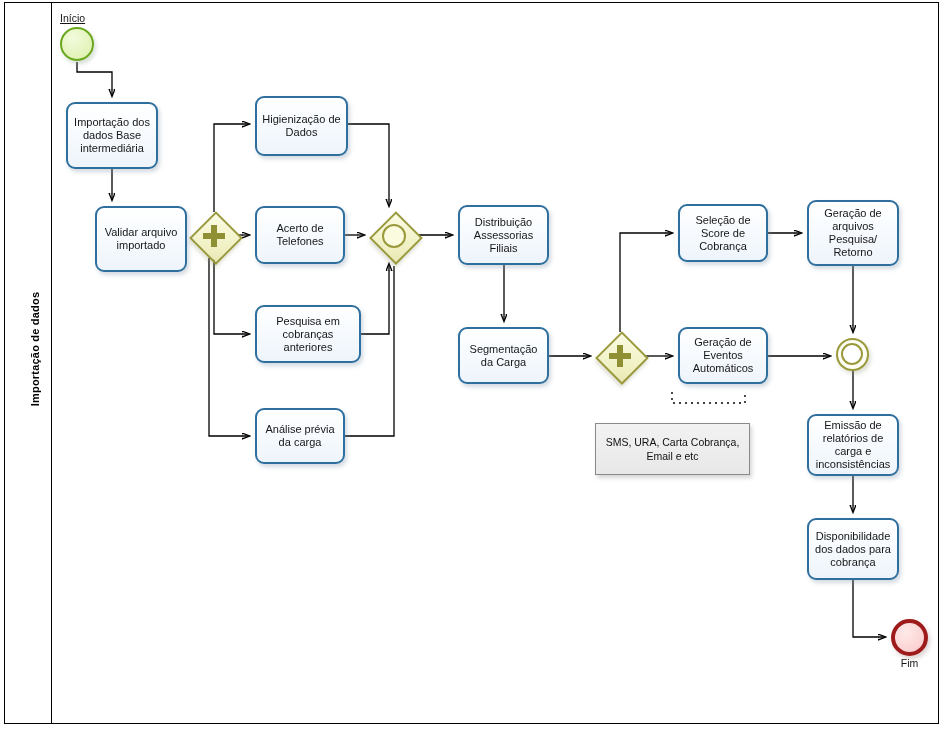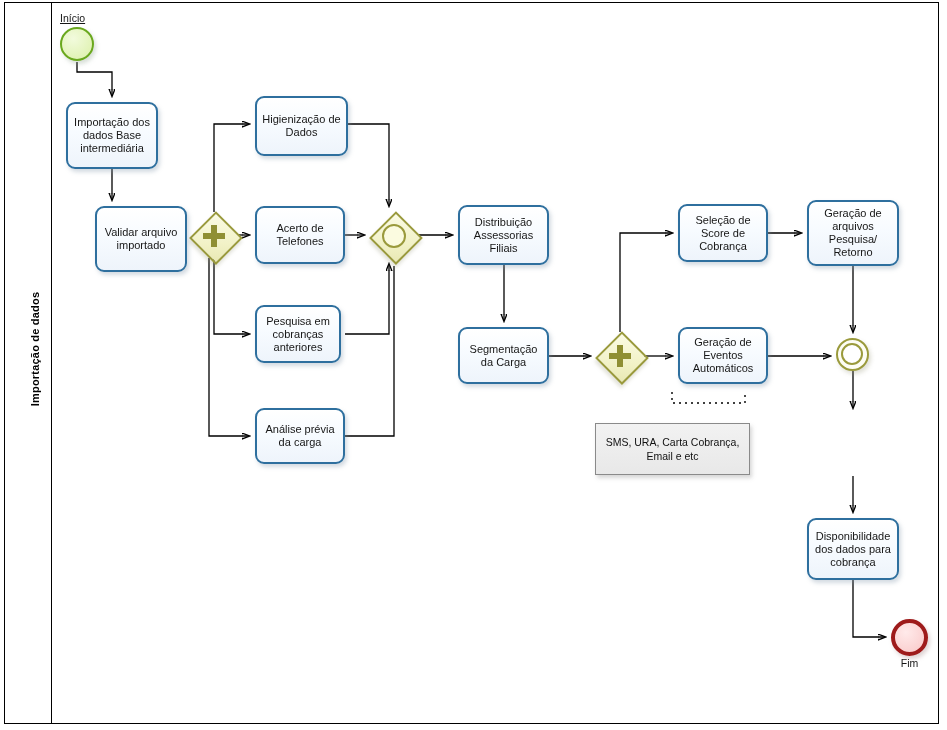--- a/index.html
+++ b/index.html
@@ -281,32 +281,33 @@
   </div>
 
   <div class="task" style="left:66px;top:102px;width:92px;height:67px;">Importação dos dados Base intermediária</div>
 
   <div class="task" style="left:66px;top:206px;width:92px;height:66px;margin-left:29px;">Validar arquivo importado</div>
 
   <div class="task" style="left:255px;top:96px;width:93px;height:60px;">Higienização de Dados</div>
 
   <div class="task" style="left:255px;top:206px;width:90px;height:58px;">Acerto de Telefones</div>
 
-  <div class="task" style="left:255px;top:305px;width:86px;height:58px;">Pesquisa em cobranças anteriores</div>
+  <div class="task" style="left:255px;top:305px;width:106px;height:58px;">Pesquisa em cobranças anteriores</div>
 
   <div class="task" style="left:255px;top:408px;width:90px;height:56px;">Análise prévia da carga</div>
 
   <div class="task" style="left:458px;top:205px;width:91px;height:60px;">Distribuição Assessorias Filiais</div>
 
   <div class="task" style="left:458px;top:327px;width:91px;height:57px;">Segmentação da Carga</div>
 
   <div class="task" style="left:678px;top:204px;width:90px;height:58px;">Seleção de Score de Cobrança</div>
 
   <div class="task" style="left:807px;top:200px;width:92px;height:66px;">Geração de arquivos Pesquisa/ Retorno</div>
 
   <div class="task" style="left:678px;top:327px;width:90px;height:57px;">Geração de Eventos Automáticos</div>
 
+  <div class="task" style="left:807px;top:414px;width:92px;height:62px;">Emissão de relatórios de carga e inconsistências</div>
 
   <div class="task" style="left:807px;top:518px;width:92px;height:62px;">Disponibilidade dos dados para cobrança</div>
 
   <div class="annotation" style="left:595px;top:423px;width:155px;height:52px;">SMS, URA, Carta Cobrança, Email e etc</div>
 
 </div>
 
 </body></html>

